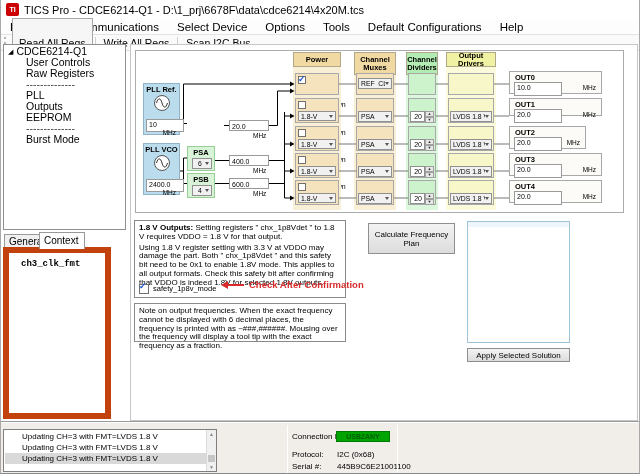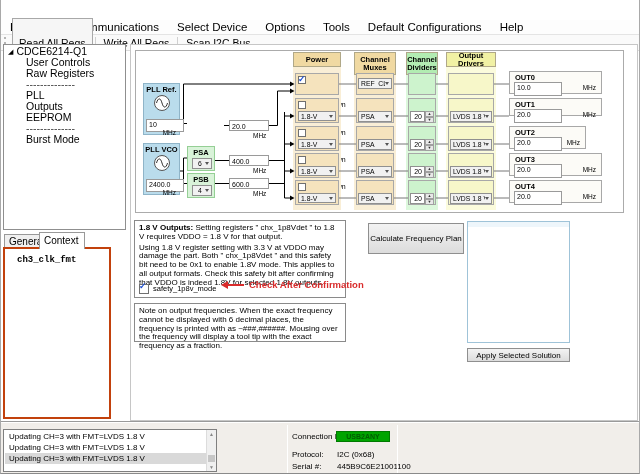--- a/index.html
+++ b/index.html
@@ -25,21 +25,21 @@
   .tree{left:2px;top:44px;width:123px;height:186px;border:1px solid #8f8f8f;background:#fff;
         font-size:10.5px;padding-top:1px;overflow:hidden;}
   .tree-root{padding-left:4px;height:11px;line-height:11px;white-space:nowrap;}
   .tree-arrow{display:inline-block;font-size:7px;margin-right:3px;transform:translateY(-1px);}
   .tree-item{padding-left:22px;height:11px;line-height:11px;white-space:nowrap;}
   .tree-sep{color:#444;letter-spacing:0;}
   .tabs-row{left:2px;top:232px;height:16px;}
   .tab{position:absolute;top:2px;height:13px;font-size:10px;padding:0 4px;border:1px solid #999;
        background:#f0f0f0;line-height:13px;}
   .tab.active{top:0;height:16px;background:#fff;border-bottom:none;line-height:15px;z-index:5;}
-  .ctx-panel{left:2px;top:247px;width:108px;height:172px;border:2px solid #c2410c;background:#fff;}
+  .ctx-panel{left:2px;top:247px;width:108px;height:172px;border:6px solid #c2410c;background:#fff;}
   .ctx-text{left:12px;top:6px;font-family:"Liberation Mono",monospace;font-size:9px;font-weight:bold;}
   
   .main-border{left:129px;top:44px;width:508px;height:377px;border:1px solid #c6c6c6;background:#fff;}
   .diagram-box{left:134px;top:50px;width:489px;height:163px;border:1px solid #ababab;background:#fff;}
   
   .blk{border:1px solid #8fb4c8;background:#badcec;text-align:center;}
   .blk.green{border:1px solid #95cf95;background:#d9f3d9;}
   .blk-title{font-size:7.5px;font-weight:bold;padding-top:2px;line-height:8px;}
   .blk-input{position:absolute;background:#fff;border:1px solid #9a9a9a;font-size:7px;text-align:left;
              padding:1px 2px 0 2px;}
@@ -82,38 +82,42 @@
   
   .btn{background:linear-gradient(#f3f3f3,#dcdcdc);border:1px solid #8f8f8f;font-size:8px;
        display:flex;align-items:center;justify-content:center;text-align:center;}
   .sol-list{border:1px solid #9fc3d8;background:#fff;}
   .sol-strip{position:absolute;left:0;top:0;right:0;height:5px;background:#eef6fb;}
   
   .main-bottom-line{left:0;top:421px;width:640px;height:1px;background:#9a9a9a;}
   .statusbar{left:0;top:422px;width:640px;height:52px;background:#f1eeea;border-top:1px solid #ffffff;}
   .log-list{left:2px;top:6px;width:214px;height:43px;background:#fff;border:1px solid #7f7f7f;}
   .log-line{position:absolute;left:1px;right:10px;height:11px;font-size:8px;line-height:11px;
-            padding-left:4px;white-space:nowrap;overflow:hidden;}
+            padding-left:17px;white-space:nowrap;overflow:hidden;}
   .log-line.selected{background:#d9d9d9;}
   .log-scroll{position:absolute;right:0;top:0;bottom:0;width:9px;background:#f0f0f0;border-left:1px solid #dcdcdc;}
   .scr-up,.scr-dn{position:absolute;left:0;width:9px;height:8px;font-size:5px;line-height:8px;
             text-align:center;color:#888;}
   .scr-up{top:0;} .scr-dn{bottom:0;}
   .scr-thumb{position:absolute;left:1px;bottom:9px;width:7px;height:7px;background:#c6c6c6;}
   .sb-sep{width:1px;background:#d5d0ca;border-right:1px solid #ffffff;}
   .sb-label{font-size:8px;white-space:nowrap;}
   .badge{background:#00a400;border:1px solid #007a00;color:#015c01;font-size:7px;font-weight:bold;
          text-align:center;line-height:10px;}
   svg.overlay{position:absolute;left:0;top:0;z-index:3;pointer-events:none;}
 </style>
 </head>
 <body>
 
 <div id="app">
 
+  <div class="abs titlebar">
+    <div class="abs ti-icon">TI</div>
+    <div class="abs title-text">TICS Pro - CDCE6214-Q1 - D:\1_prj\6678F\data\cdce6214\4x20M.tcs</div>
+  </div>
 
   <div class="abs menubar" id="menubar">
       <span class="menu-item">File</span>
       <span class="menu-item">USB Communications</span>
       <span class="menu-item">Select Device</span>
       <span class="menu-item">Options</span>
       <span class="menu-item">Tools</span>
       <span class="menu-item">Default Configurations</span>
       <span class="menu-item">Help</span>
     </div>
@@ -365,21 +369,21 @@
       <span class="ann-head"></span>
       <span class="ann-line"></span>
       <span class="ann-text">Check After Confirmation</span>
     </div>
   </div>
 
   <div class="abs info-box" style="left:133px;top:303px;width:212px;height:39px;">
     <span>Note on output frequencies.  When the exact frequency cannot be displayed with 6 decimal places, the frequency is printed with as ~###,######.  Mousing over the frequency will display a tool tip with the exact frequency as a fraction.</span>
   </div>
 
-  <div class="abs btn" style="left:367px;top:223px;width:96px;height:31px;">Calculate Frequency Plan</div>
+  <div class="abs btn" style="left:367px;top:223px;width:87px;height:31px;">Calculate Frequency Plan</div>
   <div class="abs sol-list" style="left:466px;top:221px;width:103px;height:122px;">
     <div class="sol-strip"></div>
   </div>
   <div class="abs btn" style="left:466px;top:348px;width:103px;height:14px;">Apply Selected Solution</div>
 
   <div class="abs main-bottom-line"></div>
   <div class="abs statusbar">
     <div class="abs log-list" id="loglist">
         <div class="log-line" style="top: 1px;">Updating CH=3 with FMT=LVDS 1.8 V</div>
         <div class="log-line" style="top: 12px;">Updating CH=3 with FMT=LVDS 1.8 V</div>

